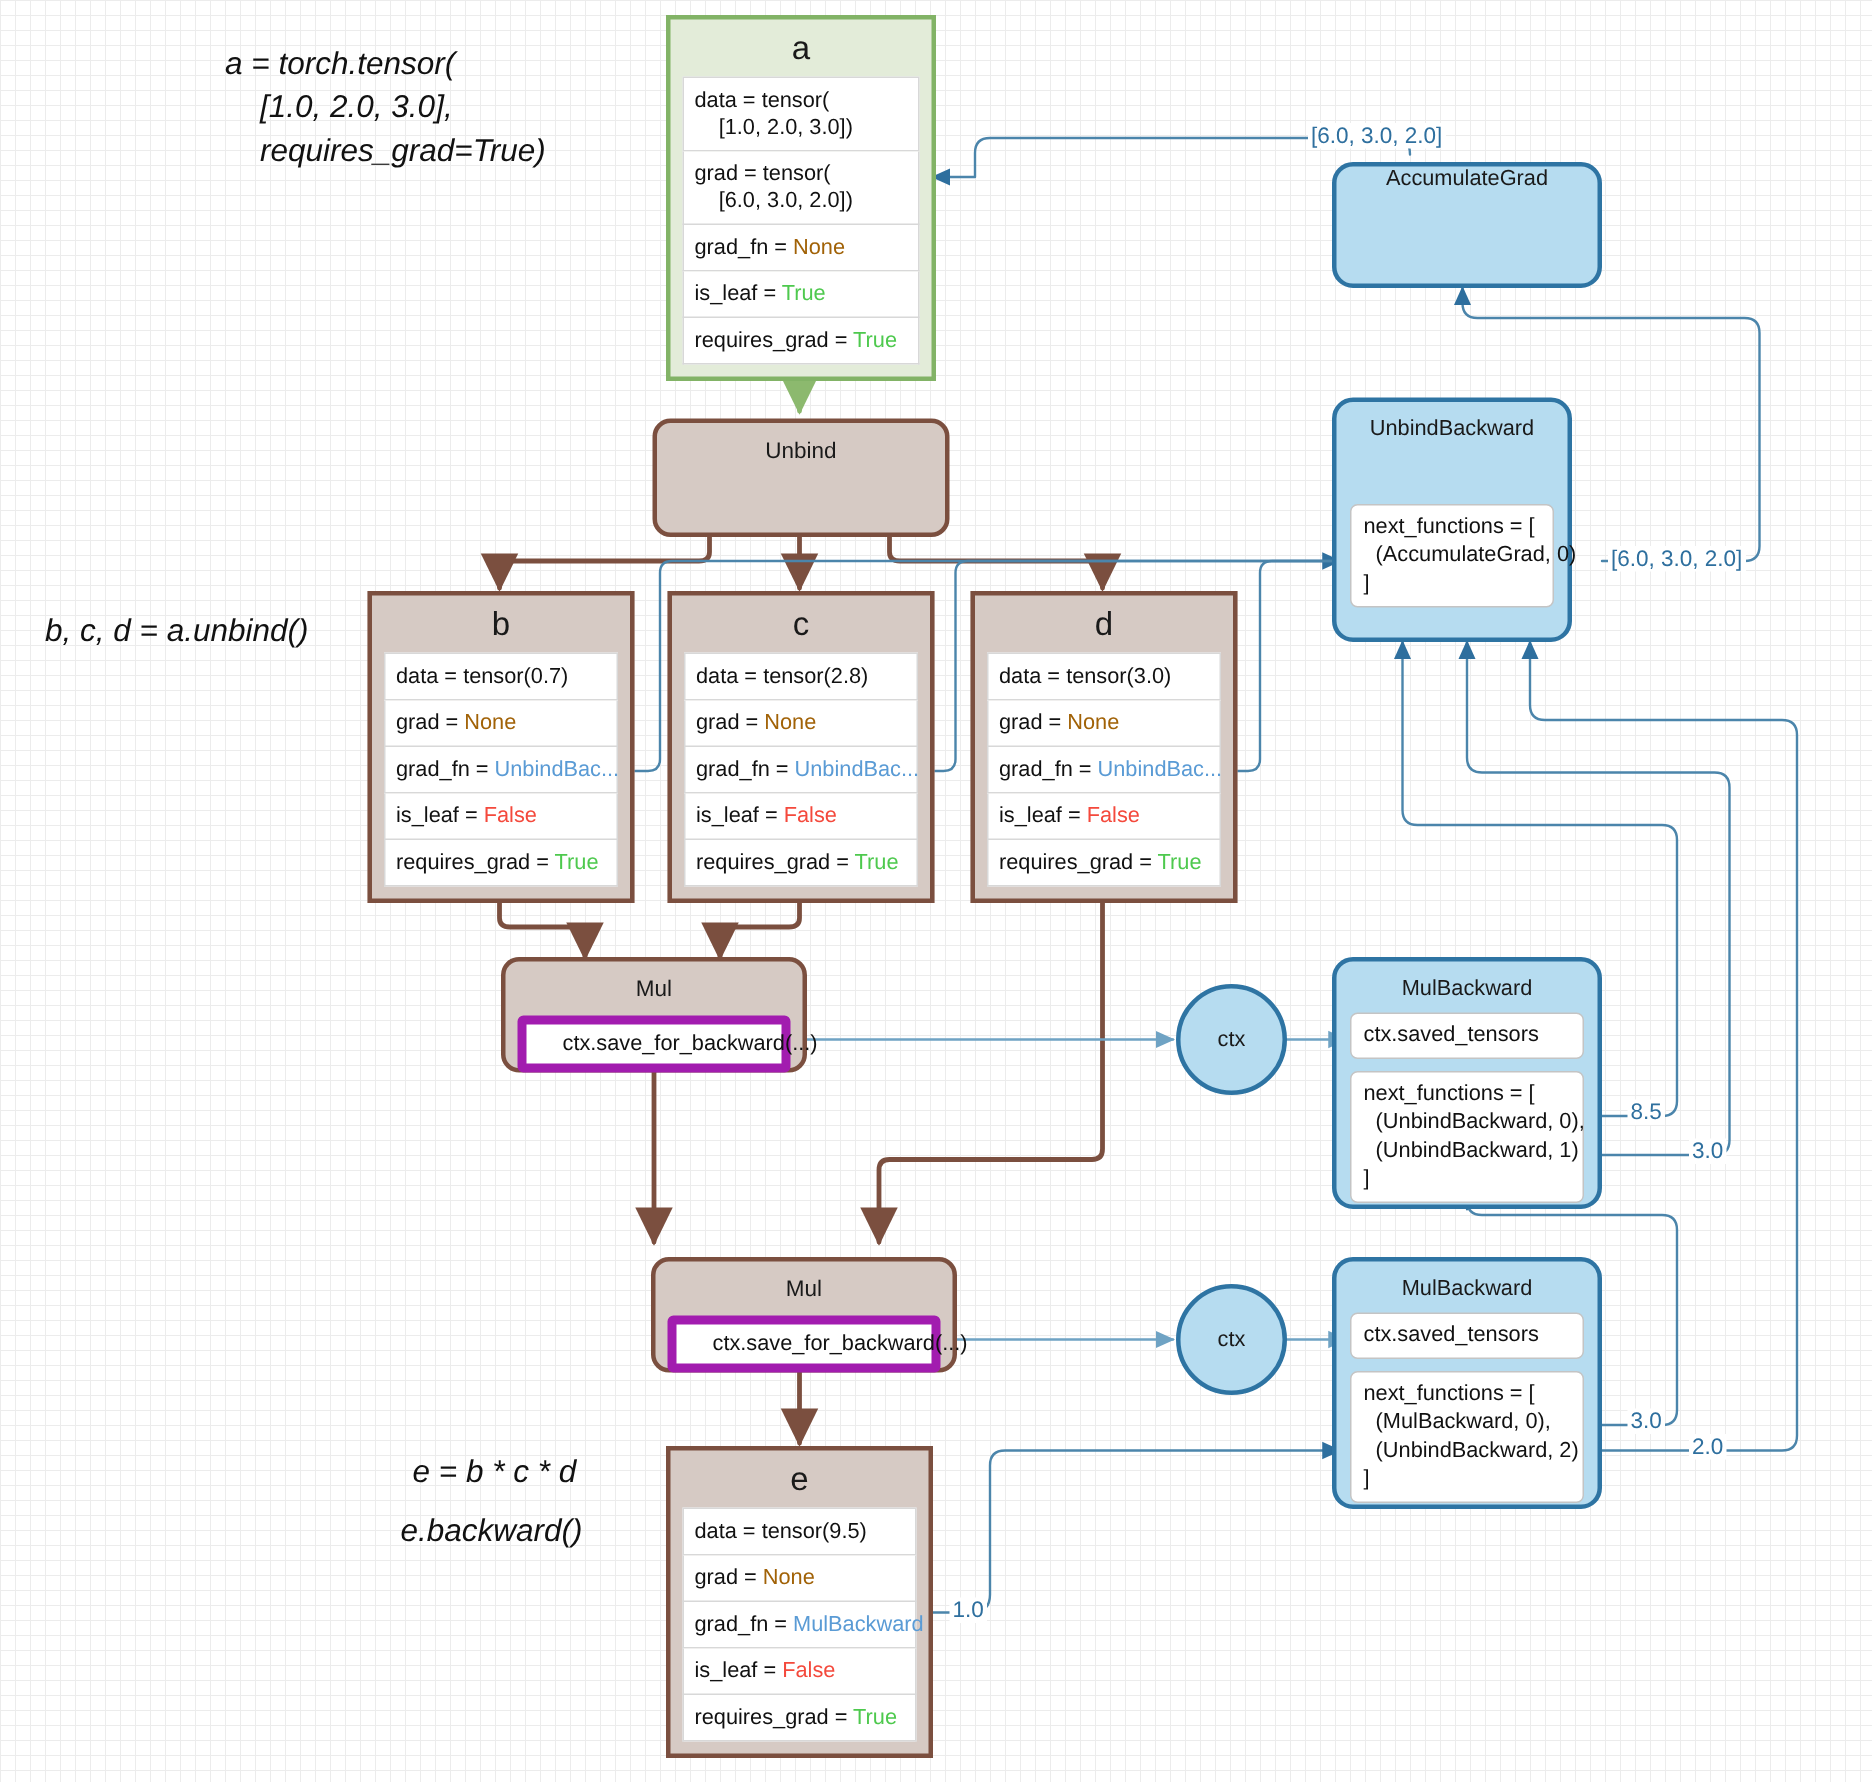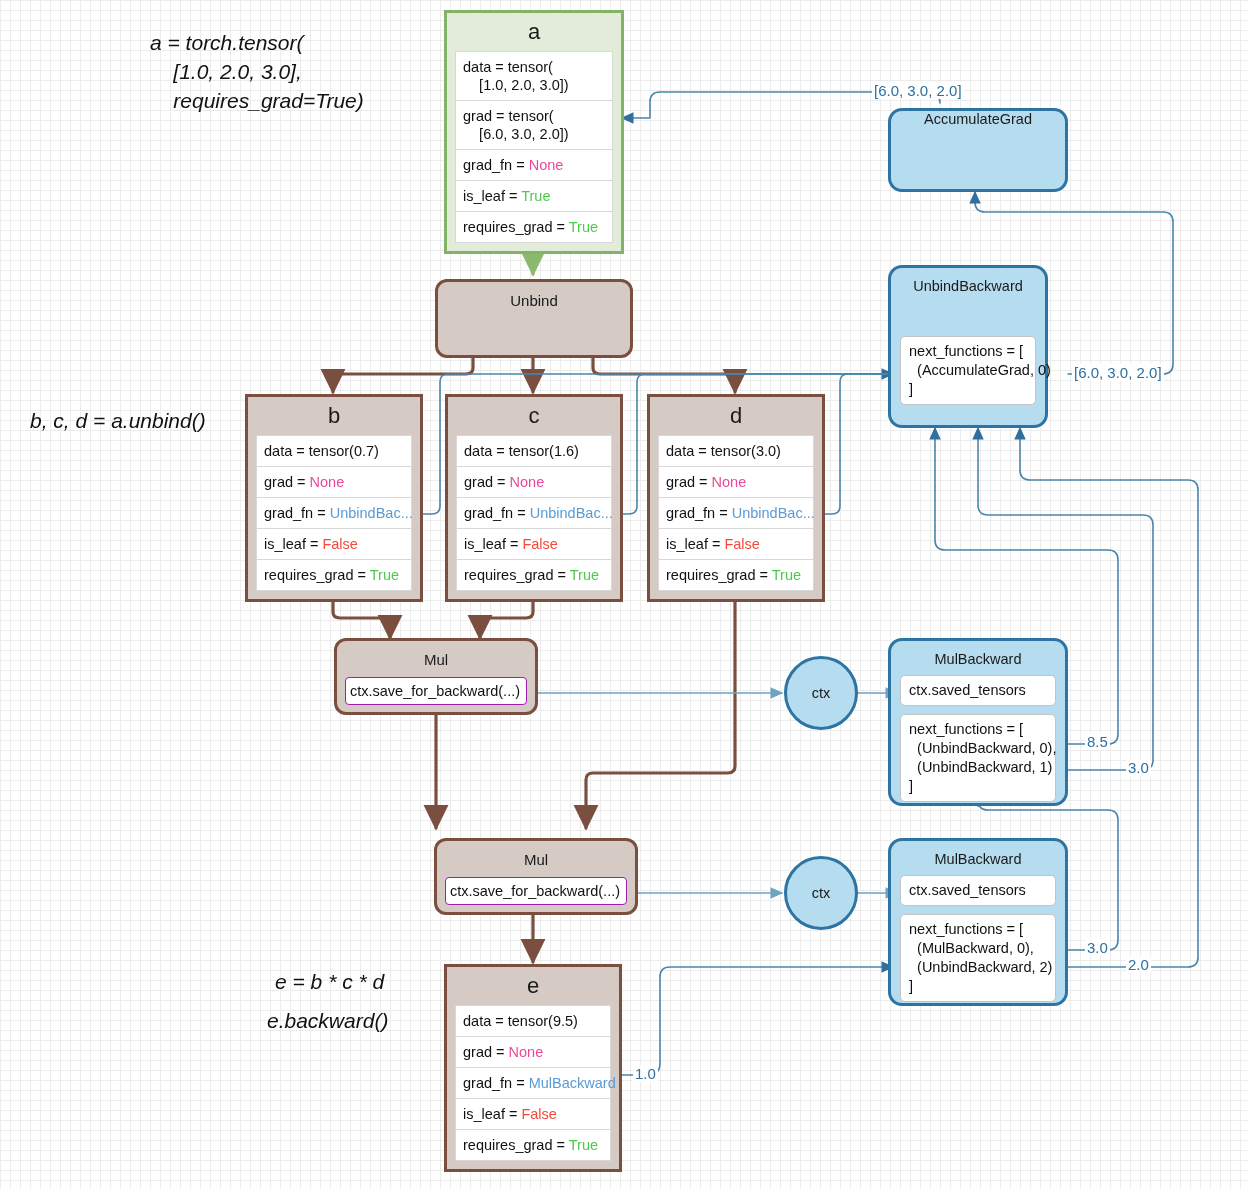--- a/index.html
+++ b/index.html
@@ -48,45 +48,45 @@
     border:1px solid #d8d8d8;
     font-size:14.5px;
     line-height:18px;
     color:#111111;
     padding:6px 7px;
     margin:0;
     white-space:pre;
     font-family:"Liberation Sans", sans-serif;
   }
   .field + .field{border-top:none;}
-  .v-none{color:#ec4899;}
+  .v-none{color:#a16207;}
   .v-true{color:#4ec94e;}
   .v-false{color:#f4493c;}
   .v-fn{color:#5a9bd5;}
 
   
   .op-node{
     background:#d6cac4;
     border:3px solid #7b4f3f;
     border-radius:12px;
     box-sizing:border-box;
   }
   .op-title{
     text-align:center;
     font-size:15px;
     color:#1a1a1a;
     padding-top:10px;
   }
   .op-field{
     background:#ffffff;
-    border:1px solid #a21caf;
+    border:6px solid #a21caf;
     border-radius:4px;
     font-size:14.5px;
     color:#111;
-    padding:5px 4px;
+    padding:5px 24px;
     margin:9px 8px 8px 8px;
     text-align:left;
     white-space:nowrap;
   }
 
   
   .bw-node{
     background:#b6dcf0;
     border:3px solid #2e74a3;
     border-radius:14px;
@@ -235,21 +235,21 @@
     <div class="tensor-title">b</div>
     <div class="field"><span>data = </span><span>tensor(0.7)</span></div>
     <div class="field"><span>grad = </span><span class="v-none">None</span></div>
     <div class="field"><span>grad_fn = </span><span class="v-fn">UnbindBac...</span></div>
     <div class="field"><span>is_leaf = </span><span class="v-false">False</span></div>
     <div class="field"><span>requires_grad = </span><span class="v-true">True</span></div>
   </div>
 
   <div class="node tensor-node" style="left:445px;top:394px;width:178px;">
     <div class="tensor-title">c</div>
-    <div class="field"><span>data = </span><span>tensor(1.6)</span></div>
+    <div class="field"><span>data = </span><span>tensor(2.8)</span></div>
     <div class="field"><span>grad = </span><span class="v-none">None</span></div>
     <div class="field"><span>grad_fn = </span><span class="v-fn">UnbindBac...</span></div>
     <div class="field"><span>is_leaf = </span><span class="v-false">False</span></div>
     <div class="field"><span>requires_grad = </span><span class="v-true">True</span></div>
   </div>
 
   <div class="node tensor-node" style="left:647px;top:394px;width:178px;">
     <div class="tensor-title">d</div>
     <div class="field"><span>data = </span><span>tensor(3.0)</span></div>
     <div class="field"><span>grad = </span><span class="v-none">None</span></div>

